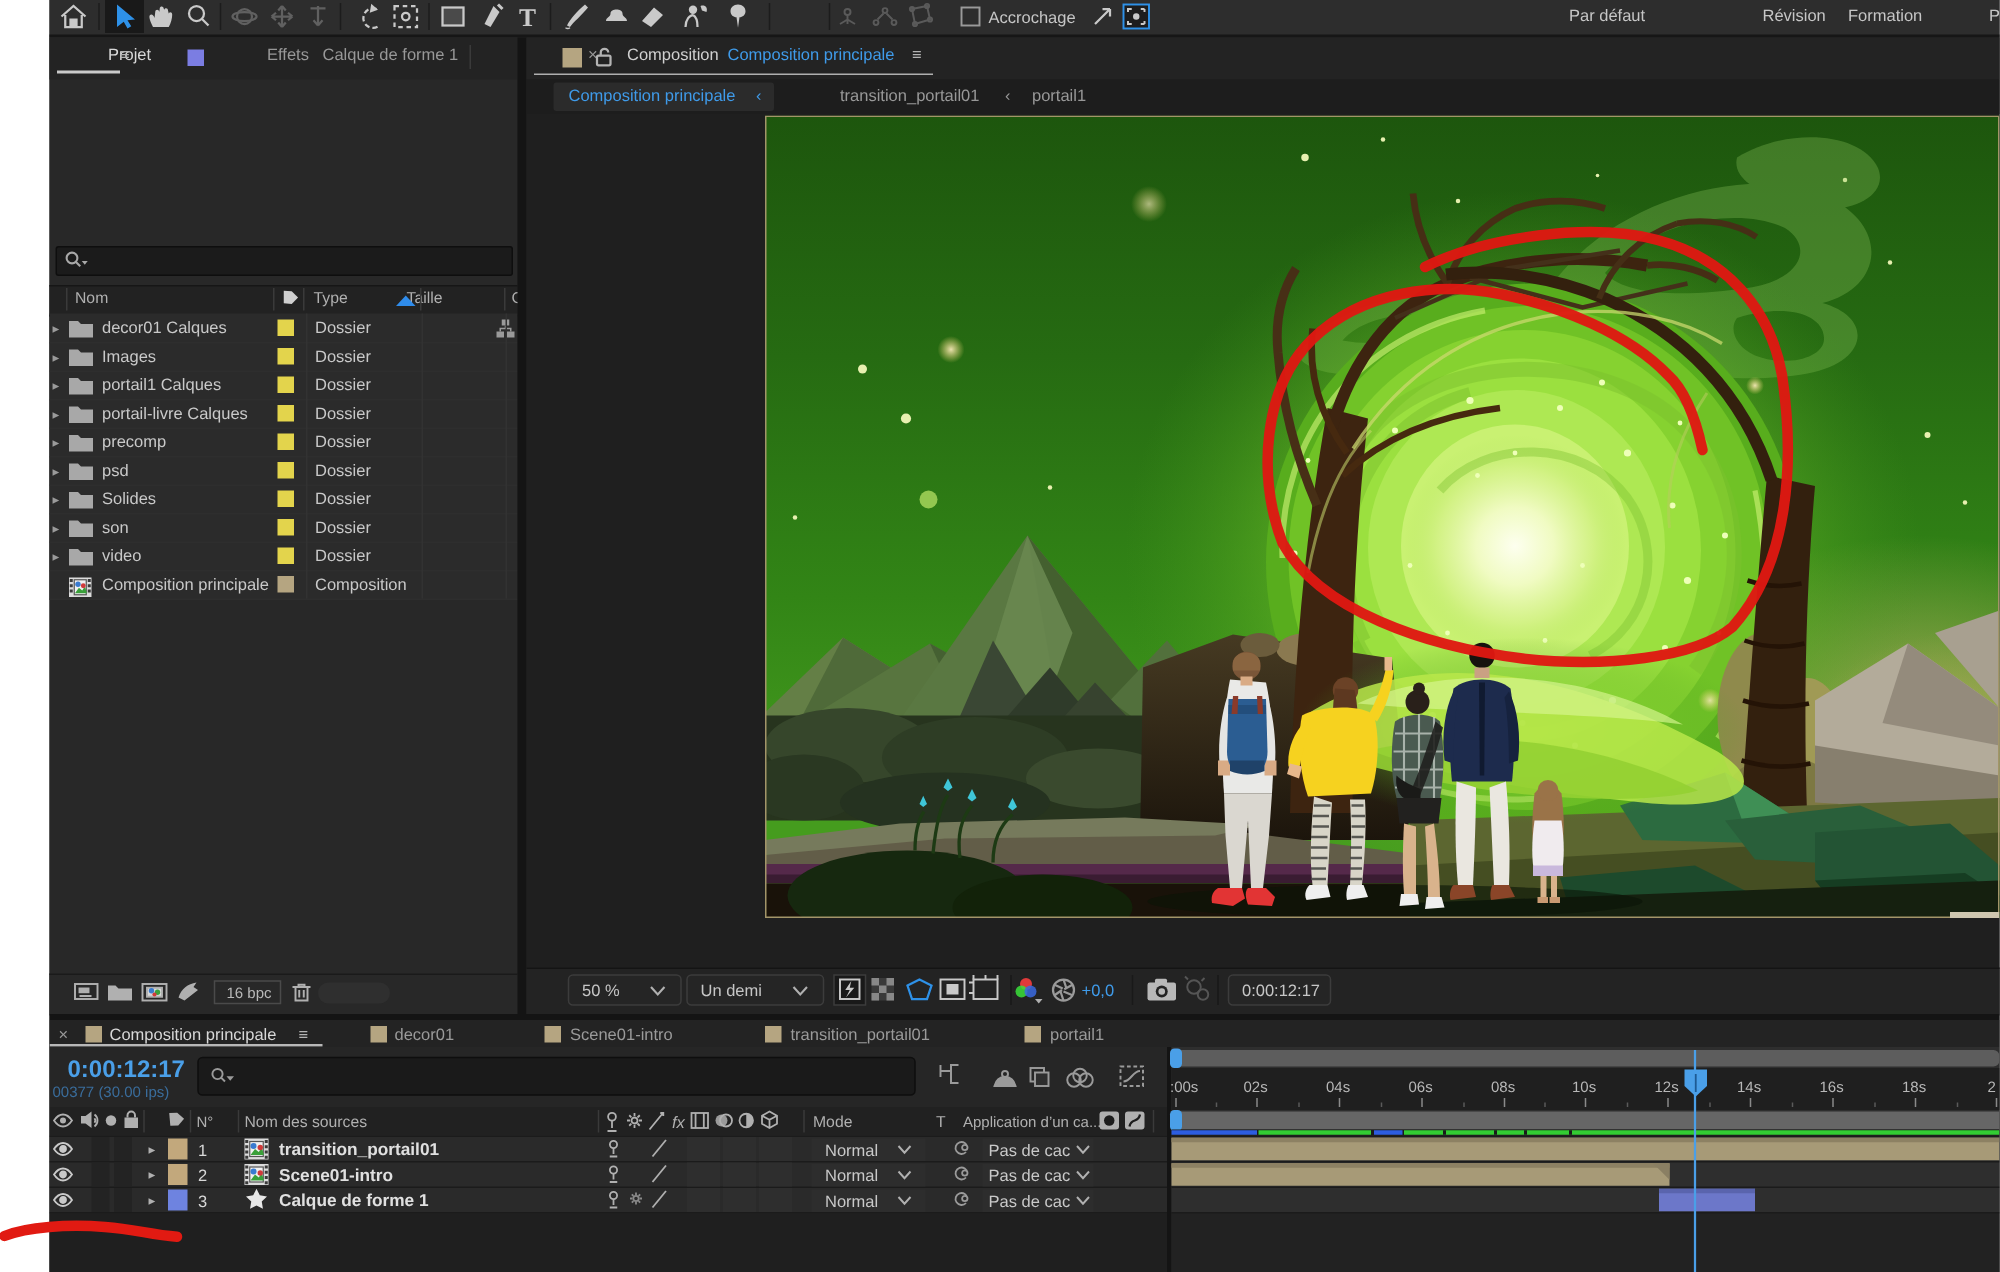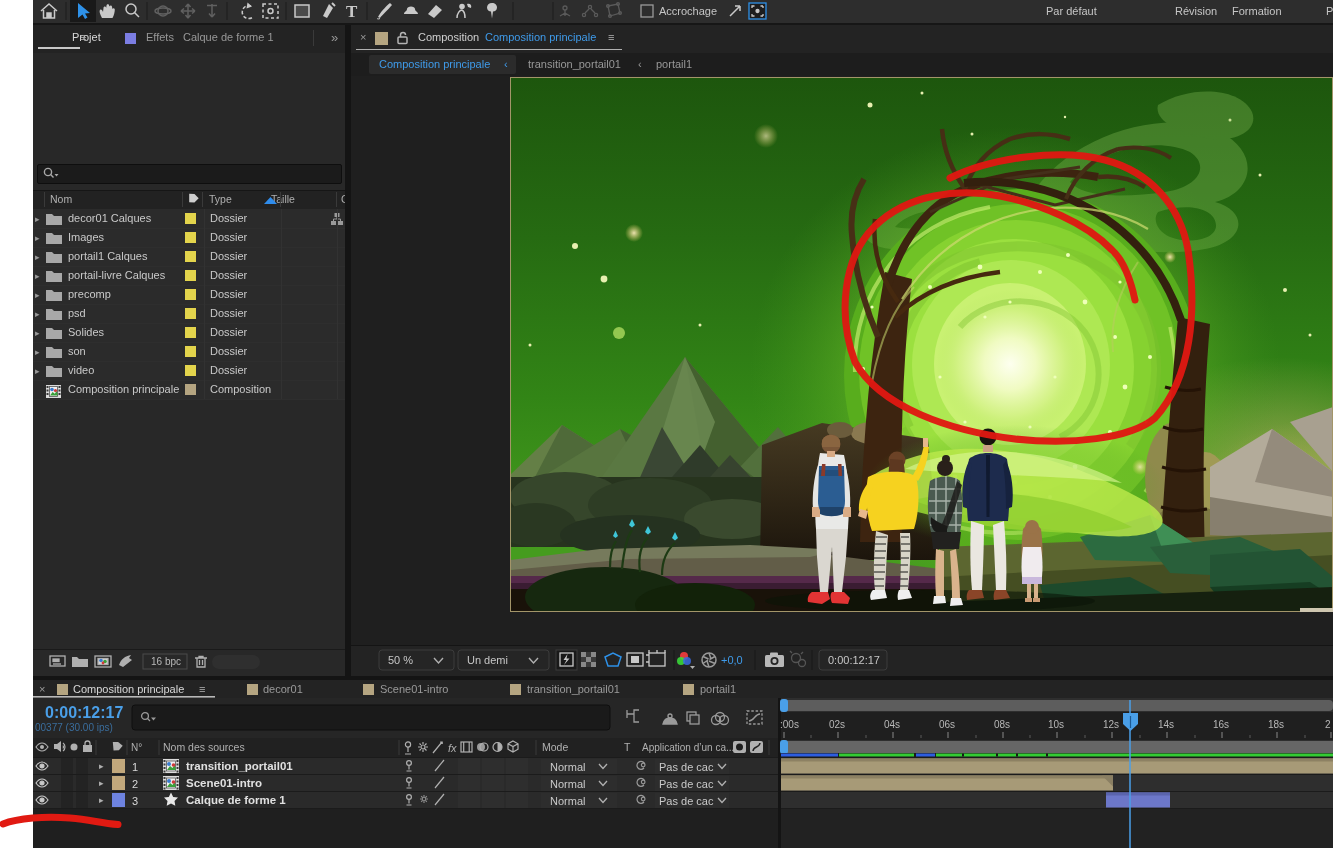--- a/index.html
+++ b/index.html
@@ -1,17 +1,17 @@
 <!DOCTYPE html>
 <html><head><meta charset="utf-8"><style>
 html,body{margin:0;padding:0;width:1333px;height:848px;background:#fff;overflow:hidden;
 font-family:"Liberation Sans",sans-serif;}
 .a{position:absolute;}
 .txt{color:#c6c6c6;font-size:11px;white-space:nowrap;}
-.dim{color:#989898;}
+.dim{color:#989898;margin-left:32px;}
 </style></head>
 <body>
 
 <div class="a" style="left:33px;top:0;width:1300px;height:810px;background:#232323;"></div>
 <div class="a" style="left:33px;top:810px;width:1300px;height:38px;background:#1f1f1f;"></div>
 
 <div class="a" style="left:33px;top:0;width:1300px;height:23px;background:#2d2d2d;border-bottom:2px solid #161616;"></div>
 <div id="toolbar-icons" class="a" style="left:33px;top:0;"><svg width="760" height="22" viewBox="0 0 760 22">
 <g stroke="#c9c9c9" fill="none" stroke-width="1.5">
 

